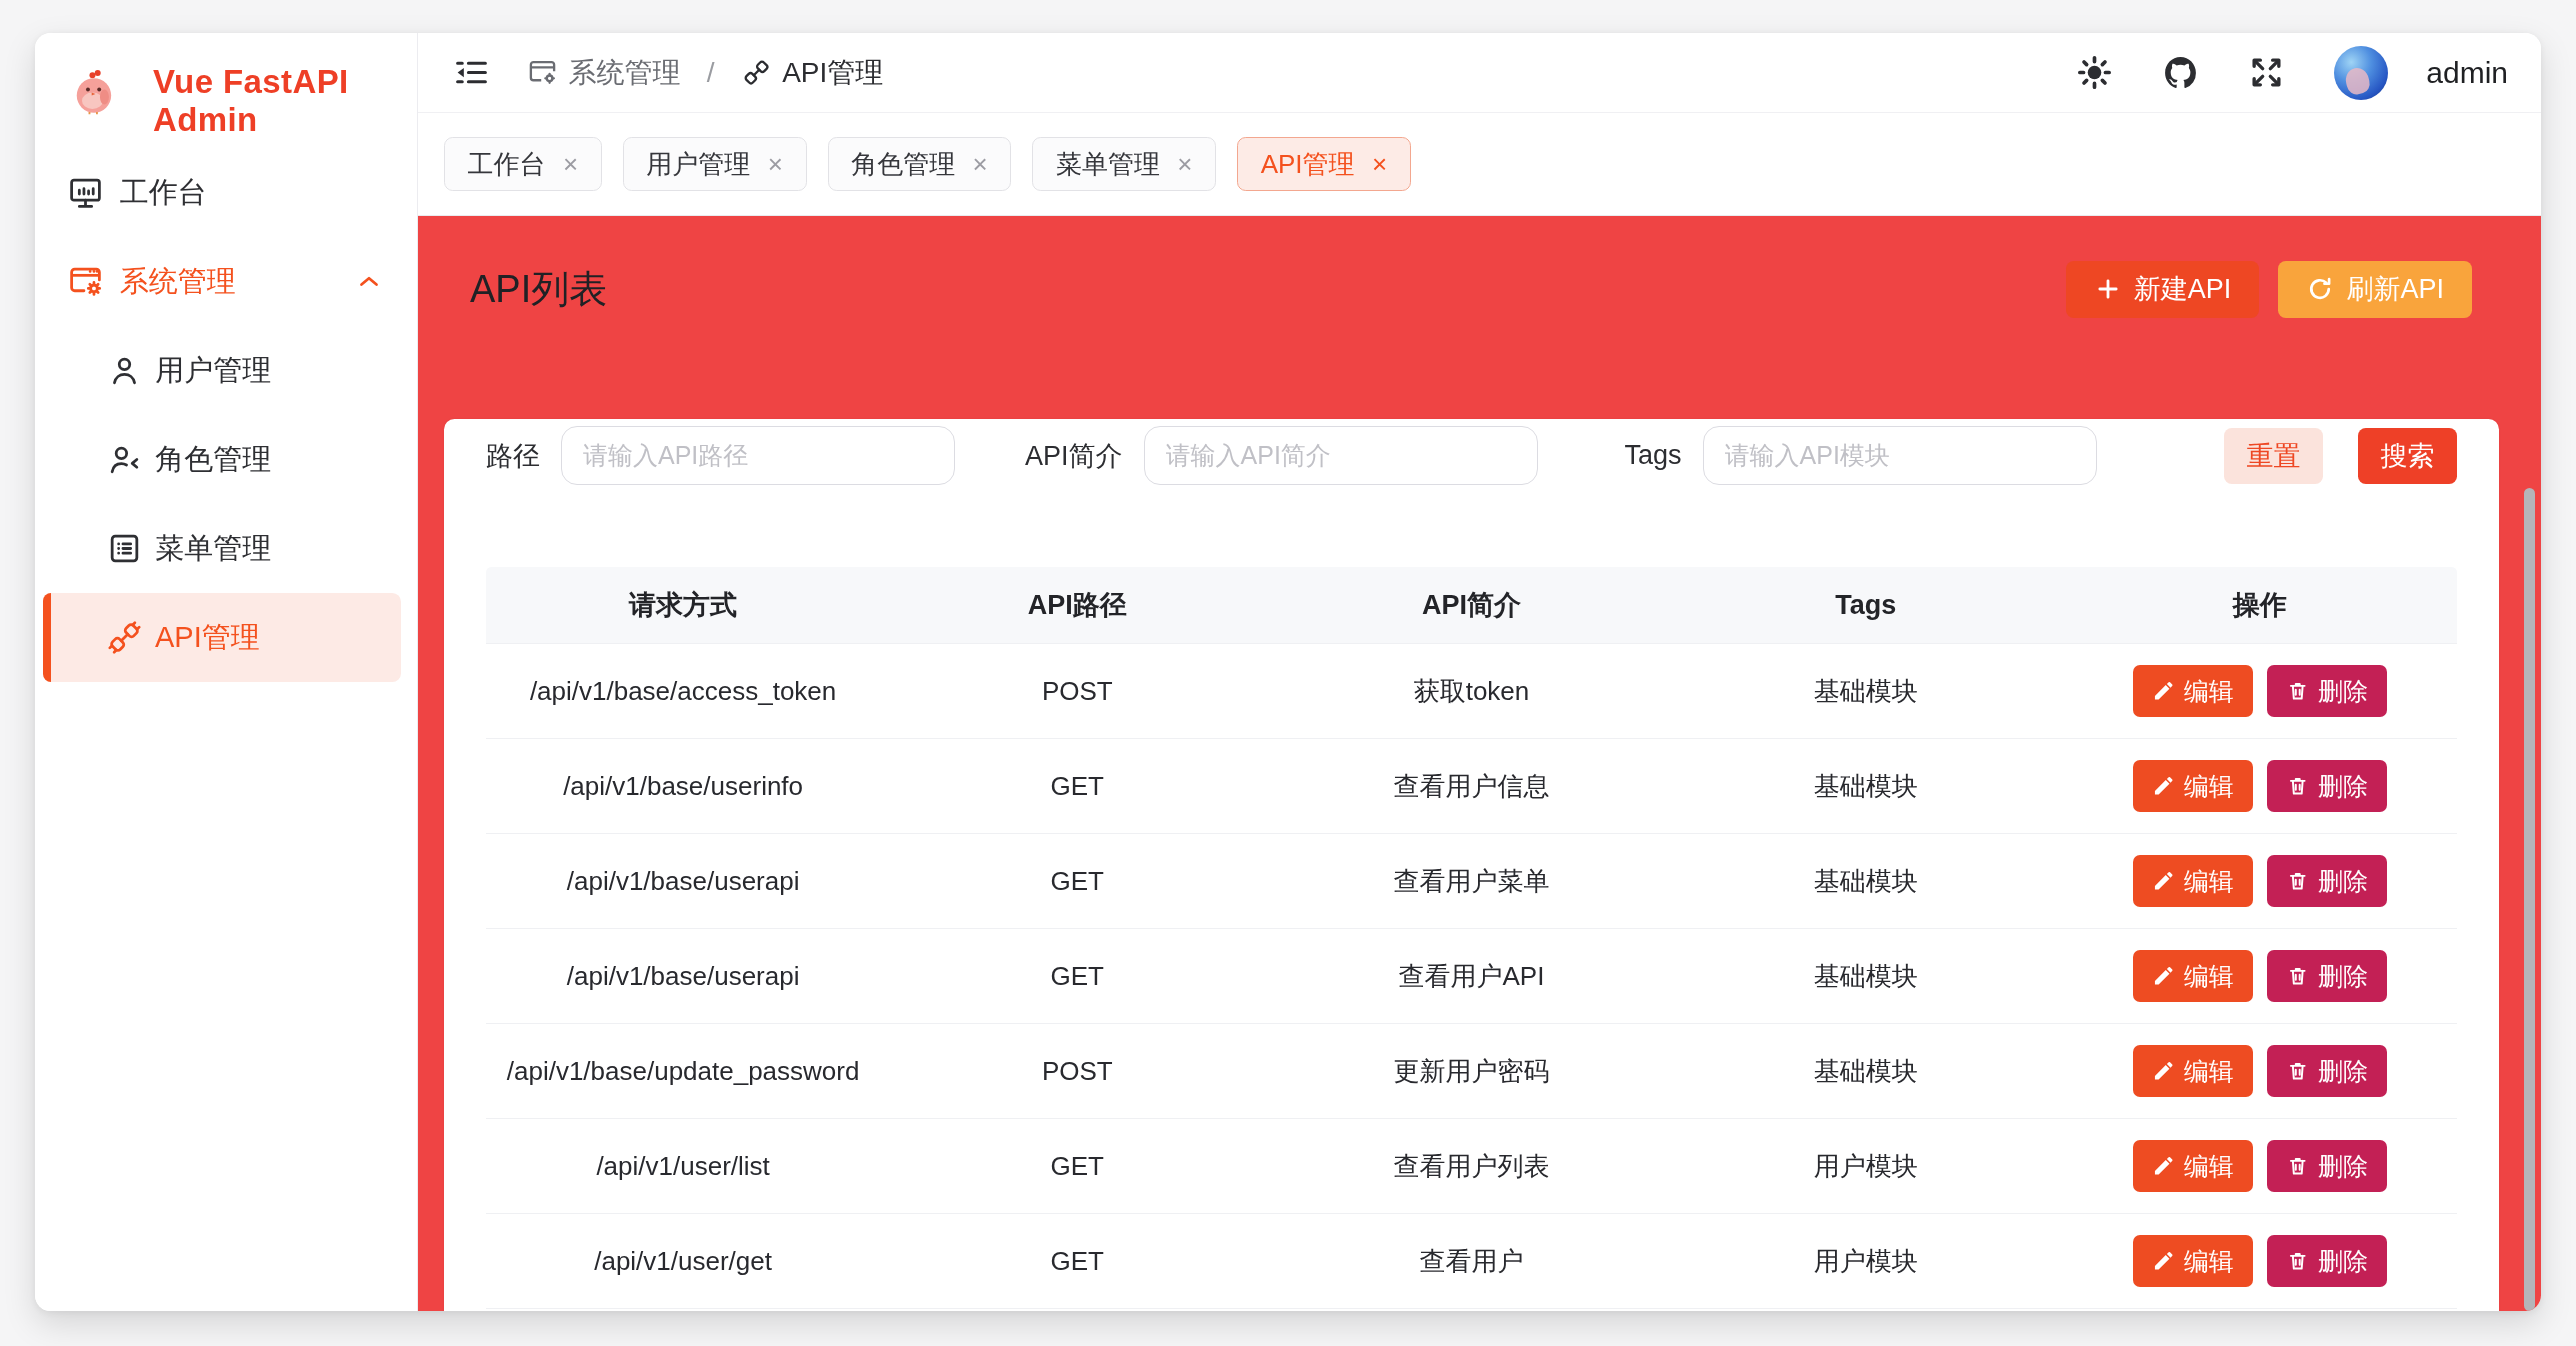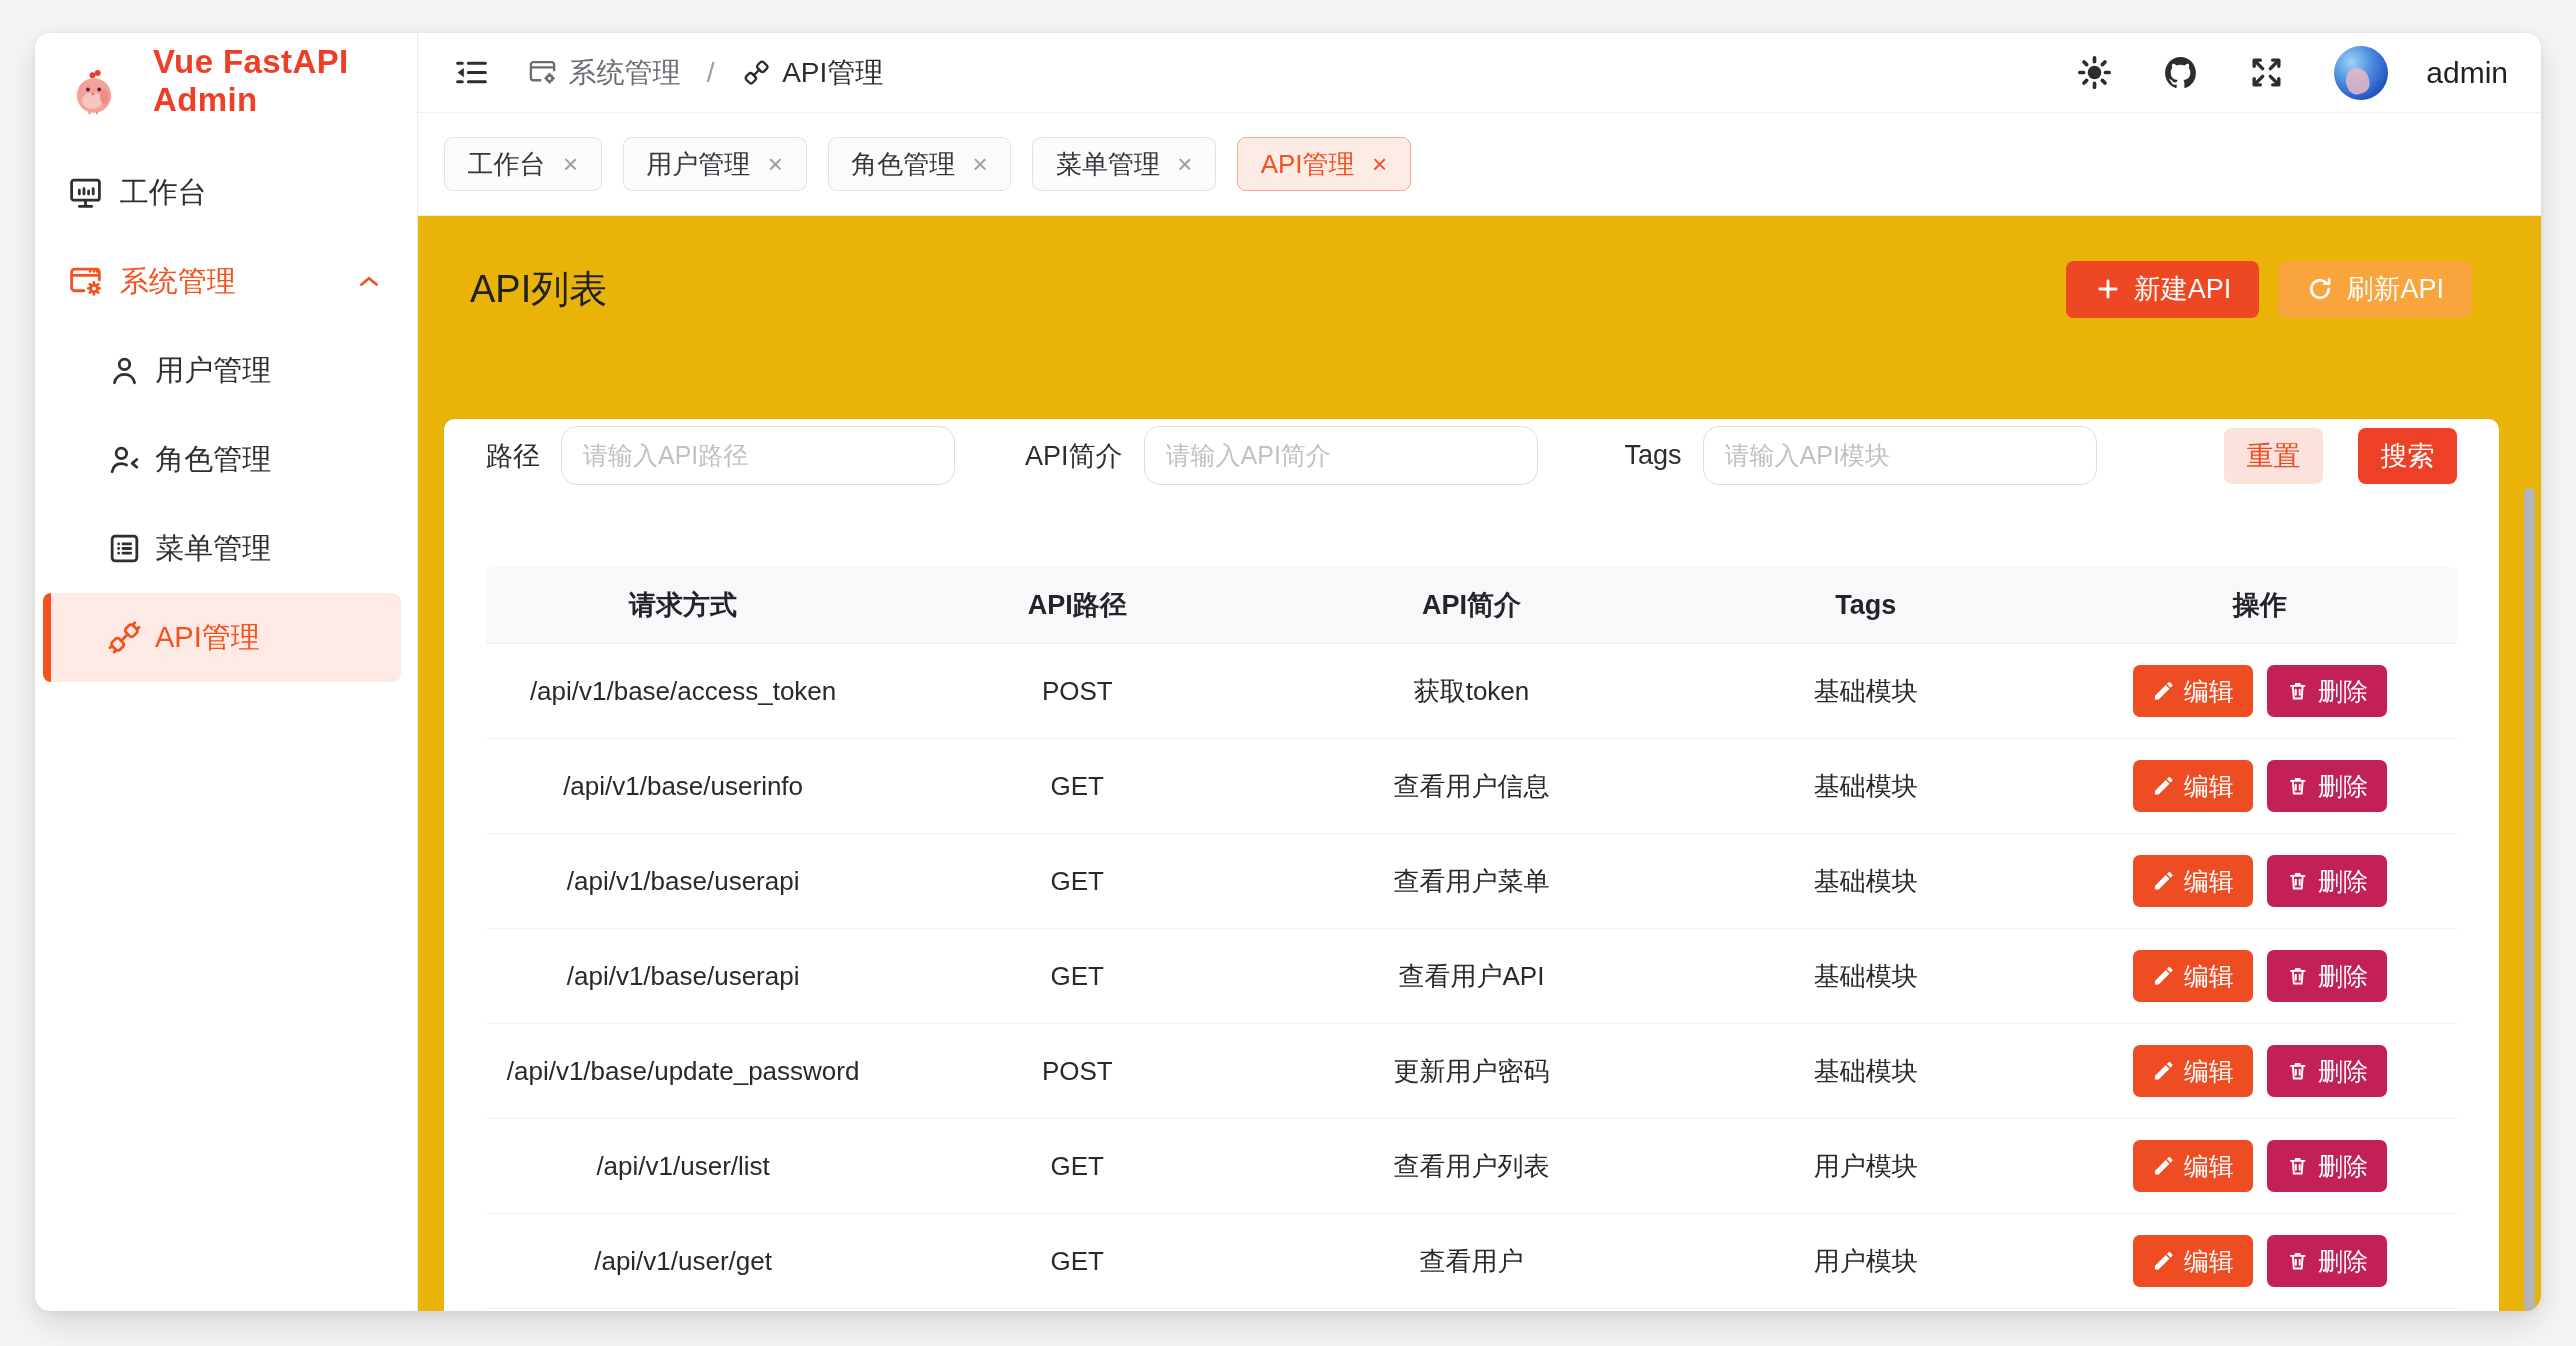--- a/index.html
+++ b/index.html
@@ -4,21 +4,21 @@
 <style>
   * { margin:0; padding:0; box-sizing:border-box; }
   html,body { width:2576px; height:1346px; background:#f5f5f6;
     font-family:"Liberation Sans","DejaVu Sans",sans-serif; color:#2c2d31; }
   .window { position:absolute; left:35px; top:33px; width:2506px; height:1278px;
     background:#fff; border-radius:15.7px; overflow:hidden; display:flex;
     box-shadow:0 12.2px 33px rgba(0,0,0,.13), 0 1.7px 7px rgba(0,0,0,.06); }
 
   
   .sidebar { width:383px; flex:0 0 383px; border-right:0.9px solid #ececf0; background:#fff; }
-  .logo { display:flex; align-items:flex-end; margin:30px 0 29px 35px; gap:35px; height:56px; }
+  .logo { display:flex; align-items:flex-start; margin:30px 0 29px 35px; gap:35px; height:56px; }
   .logo svg { width:56px; height:56px; }
   .logo-title { font-size:33px; font-weight:bold; color:#ee3f26; letter-spacing:0.4px; }
   .menu-item { height:89px; display:flex; align-items:center; padding-left:32px; gap:15.7px;
     font-size:29px; color:#2e2f33; cursor:pointer; position:relative; }
   .menu-item svg.mi { width:37px; height:37px; flex:0 0 37px; }
   .menu-item.sys { color:#f4511e; }
   .menu-item .chev { margin-left:auto; margin-right:33px; width:30px; height:30px; color:#f4511e; }
   .sub .menu-item { padding-left:71px; gap:12.2px; }
   .sub .menu-item.active { margin:0 15.7px 0 7.8px; padding-left:63px; background:#fdeae5;
     border-radius:8.7px; color:#f4511e; }
@@ -47,21 +47,21 @@
 
   .tabstrip { height:103px; flex:0 0 103px; display:flex; align-items:center; gap:21px;
     padding-left:26px; background:#fff; border-bottom:0.9px solid #e9ebef; }
   .tab { height:54px; display:flex; align-items:center; padding:0 22.6px; gap:17.4px;
     border:1.7px solid #e2e2e6; background:#fbfbfc; border-radius:8.7px; font-size:26px;
     color:#35363b; cursor:pointer; }
   .tab .x { font-size:26px; color:#9c9ca3; line-height:1; }
   .tab.active { background:#fdebe6; border-color:#f3a78f; color:#f4511e; }
   .tab.active .x { color:#f4511e; }
 
-  .content { flex:1; background:#eab308; padding:39px 42px 0 26px; min-height:0; }
+  .content { flex:1; background:#ef4444; padding:39px 42px 0 26px; min-height:0; }
   .head-row { display:flex; align-items:center; height:68px; }
   .page-title { font-size:38px; font-weight:500; color:#202125; margin-left:26px; }
   .head-actions { margin-left:auto; display:flex; gap:19px; margin-right:27px; }
   .btn { display:flex; align-items:center; gap:12.2px; height:57px; padding:0 28px;
     border:none; border-radius:7.8px; font-size:27px; color:#fff; cursor:pointer;
     font-family:inherit; }
   .btn svg { width:28px; height:28px; }
   .btn-new { background:#ee4723; }
   .btn-refresh { background:#f9a43c; }
 

